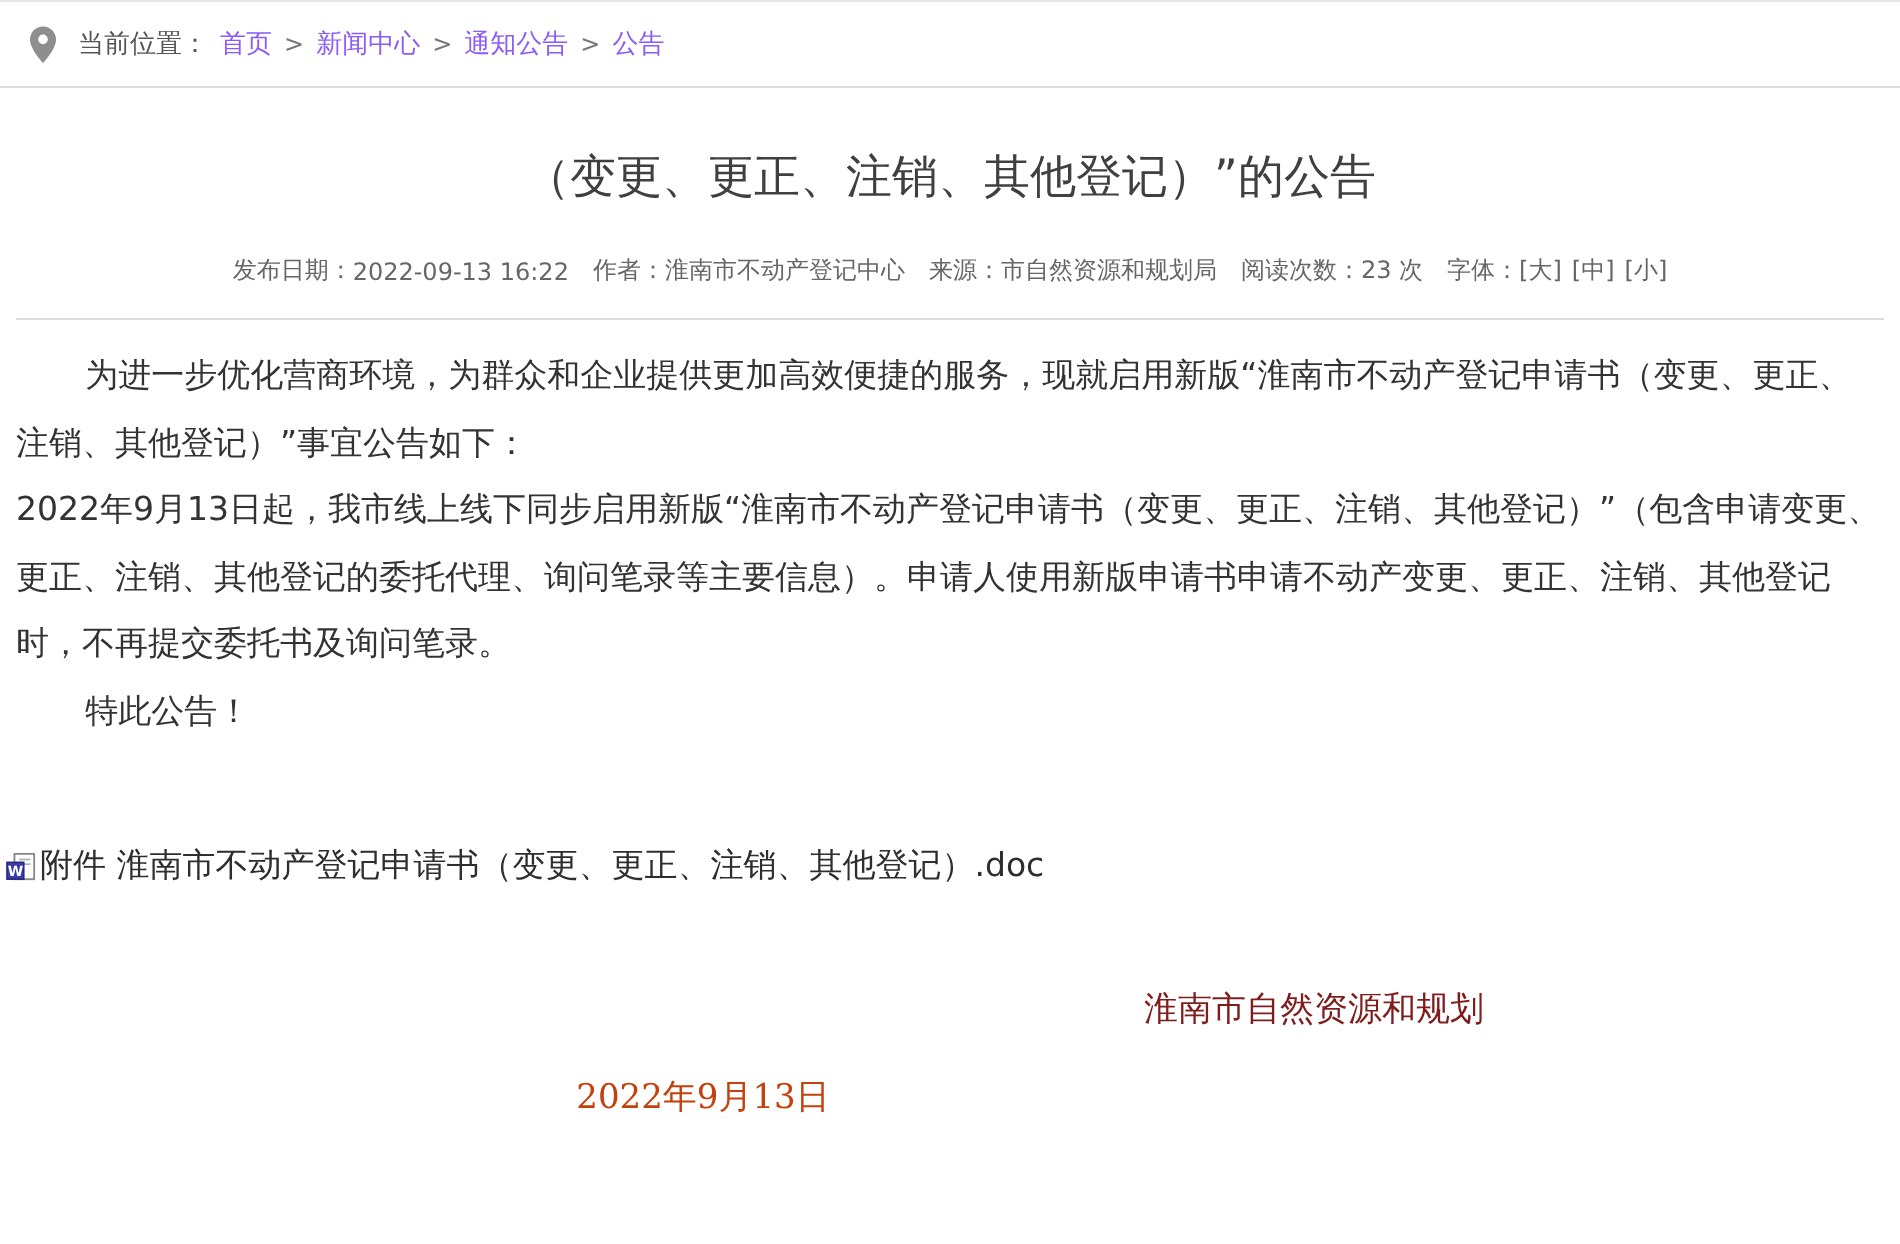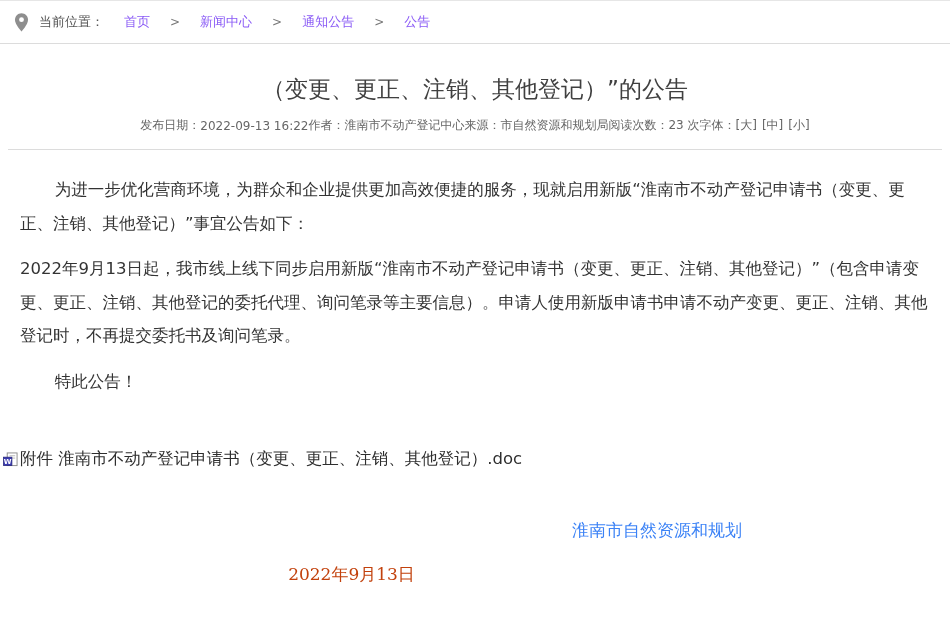--- a/index.html
+++ b/index.html
@@ -9,36 +9,36 @@
   
   .breadcrumb-bar {
     height: 44px;
     border-top: 1px solid #e6e6e6;
     border-bottom: 1px solid #dcdcdc;
     display: flex;
     align-items: center;
     padding-left: 13px;
   }
   .pin-icon { width: 17px; height: 21px; margin-right: 9px; flex: 0 0 auto; }
-  .breadcrumb { font-size: 13px; color: #555; display: flex; align-items: center; gap: 20px; }
+  .breadcrumb { font-size: 13px; color: #555; display: flex; align-items: center; gap: 6px; }
   .breadcrumb a { color: #8b5cf6; text-decoration: none; cursor: pointer; }
   .crumb-sep { color: #777; font-size: 12px; }
 
   
   .title-wrap { text-align: center; color: #404040; }
   .title-line1 { margin-top: 27px; font-size: 22px; line-height: 24px; font-weight: 400; }
   .title-line2 { margin-top: 33px; font-size: 23px; line-height: 24px; font-weight: 400; }
 
   
   .meta-row {
-    margin-top: 16px;
+    margin-top: 26px;
     display: flex;
     justify-content: center;
     align-items: center;
-    gap: 0;
+    gap: 12px;
     font-size: 12px;
     color: #666;
     white-space: nowrap;
   }
   .meta-item { display: inline-flex; align-items: center; }
   .font-sizes { display: inline-flex; gap: 5px; }
   .font-sizes span { cursor: pointer; }
   .swatches { display: inline-flex; gap: 3px; margin-left: 1px; }
   .swatch {
     width: 11px; height: 11px;
@@ -50,41 +50,41 @@
   .divider { border-top: 1px solid #dcdcdc; margin: 15px 8px 0 8px; }
 
   
   .article-body {
     margin: 0 8px;
     padding-top: 11px;
     font-size: 16.5px;
     line-height: 33.5px;
     color: #333;
   }
-  .article-body p { margin: 12px; }
+  .article-body p { margin: 0; }
   .p-indent { text-indent: 2.1em; }
 
   
   .attachment-row {
     margin: 50px 0 0 3px;
     display: flex;
     align-items: center;
     font-size: 16.5px;
     color: #2e2e2e;
   }
   .doc-icon { width: 15px; height: 15px; margin-right: 2px; flex: 0 0 auto; }
   .attachment-link { color: #2e2e2e; text-decoration: none; cursor: pointer; }
 
   
   .signature {
     margin-top: 49px;
     text-align: right;
     padding-right: 208px;
     font-size: 17px;
-    color: #3b82f6;
+    color: #7f1d1d;
     margin-left: 27px;
   }
   .sign-date {
     margin-top: 21px;
     text-align: center;
     padding-right: 247px;
     font-size: 17px;
     color: #c2410c;
     font-family: "DejaVu Serif", "Liberation Serif", serif;
   }

